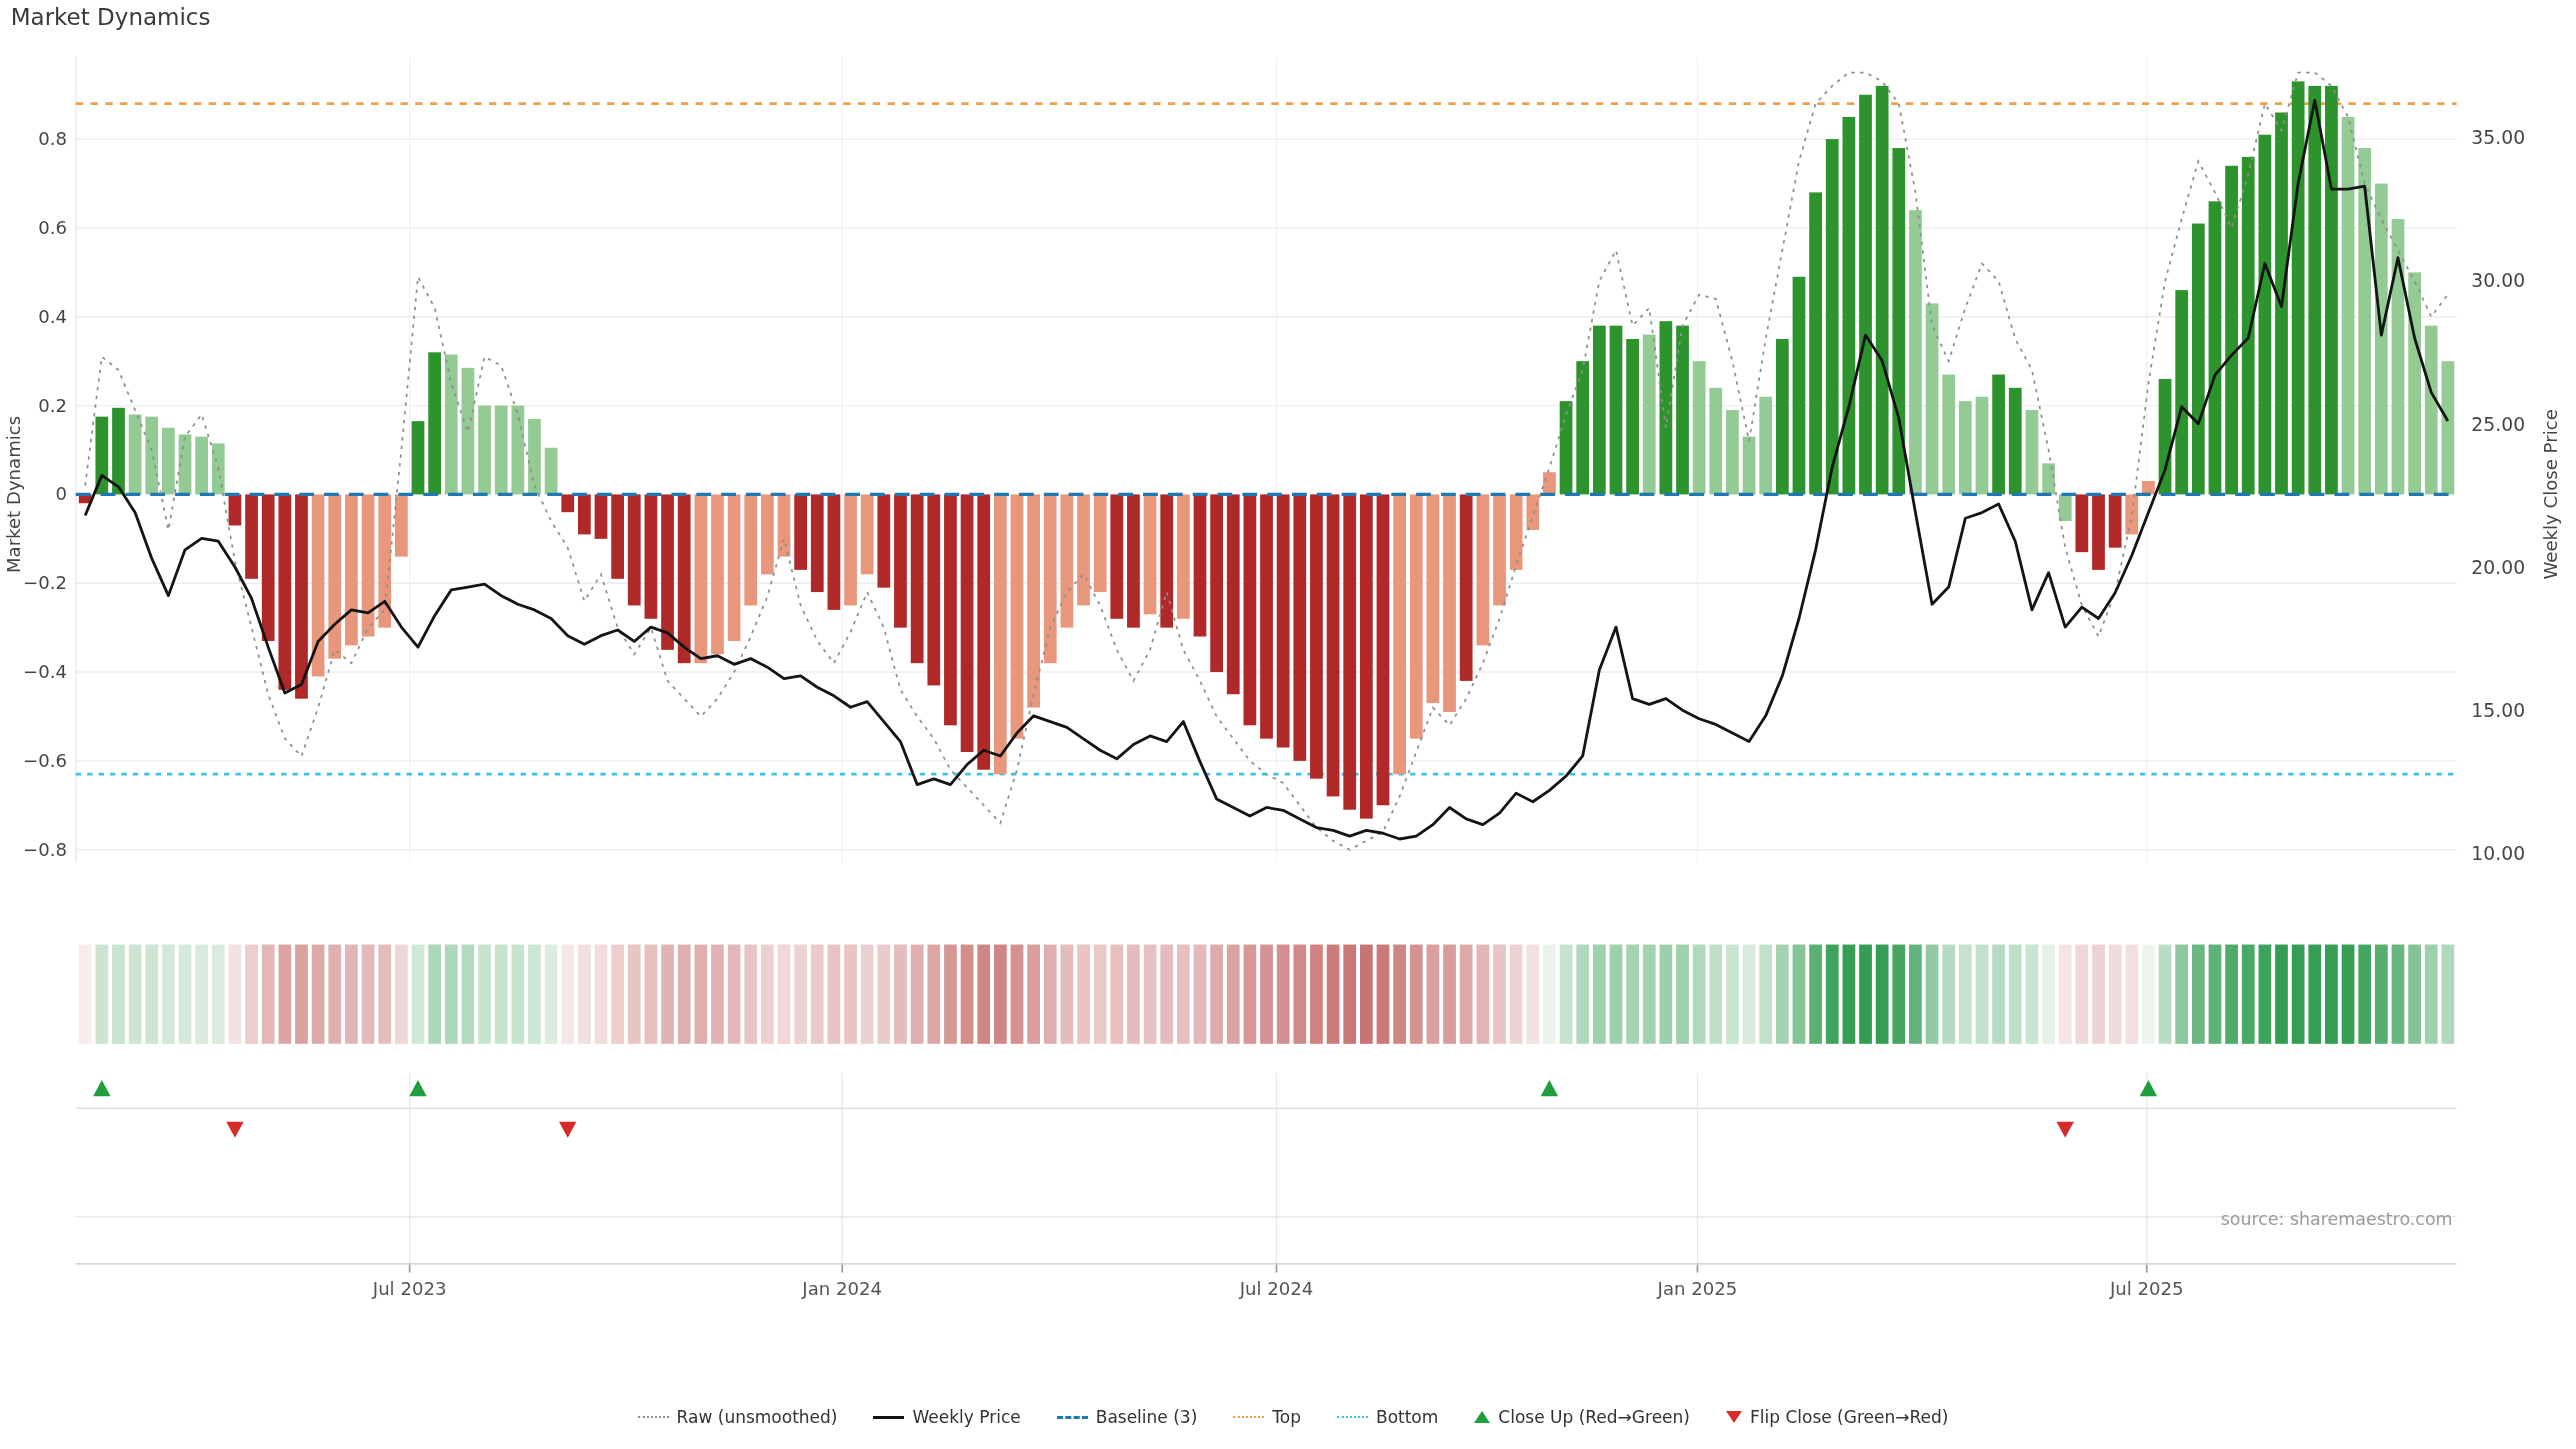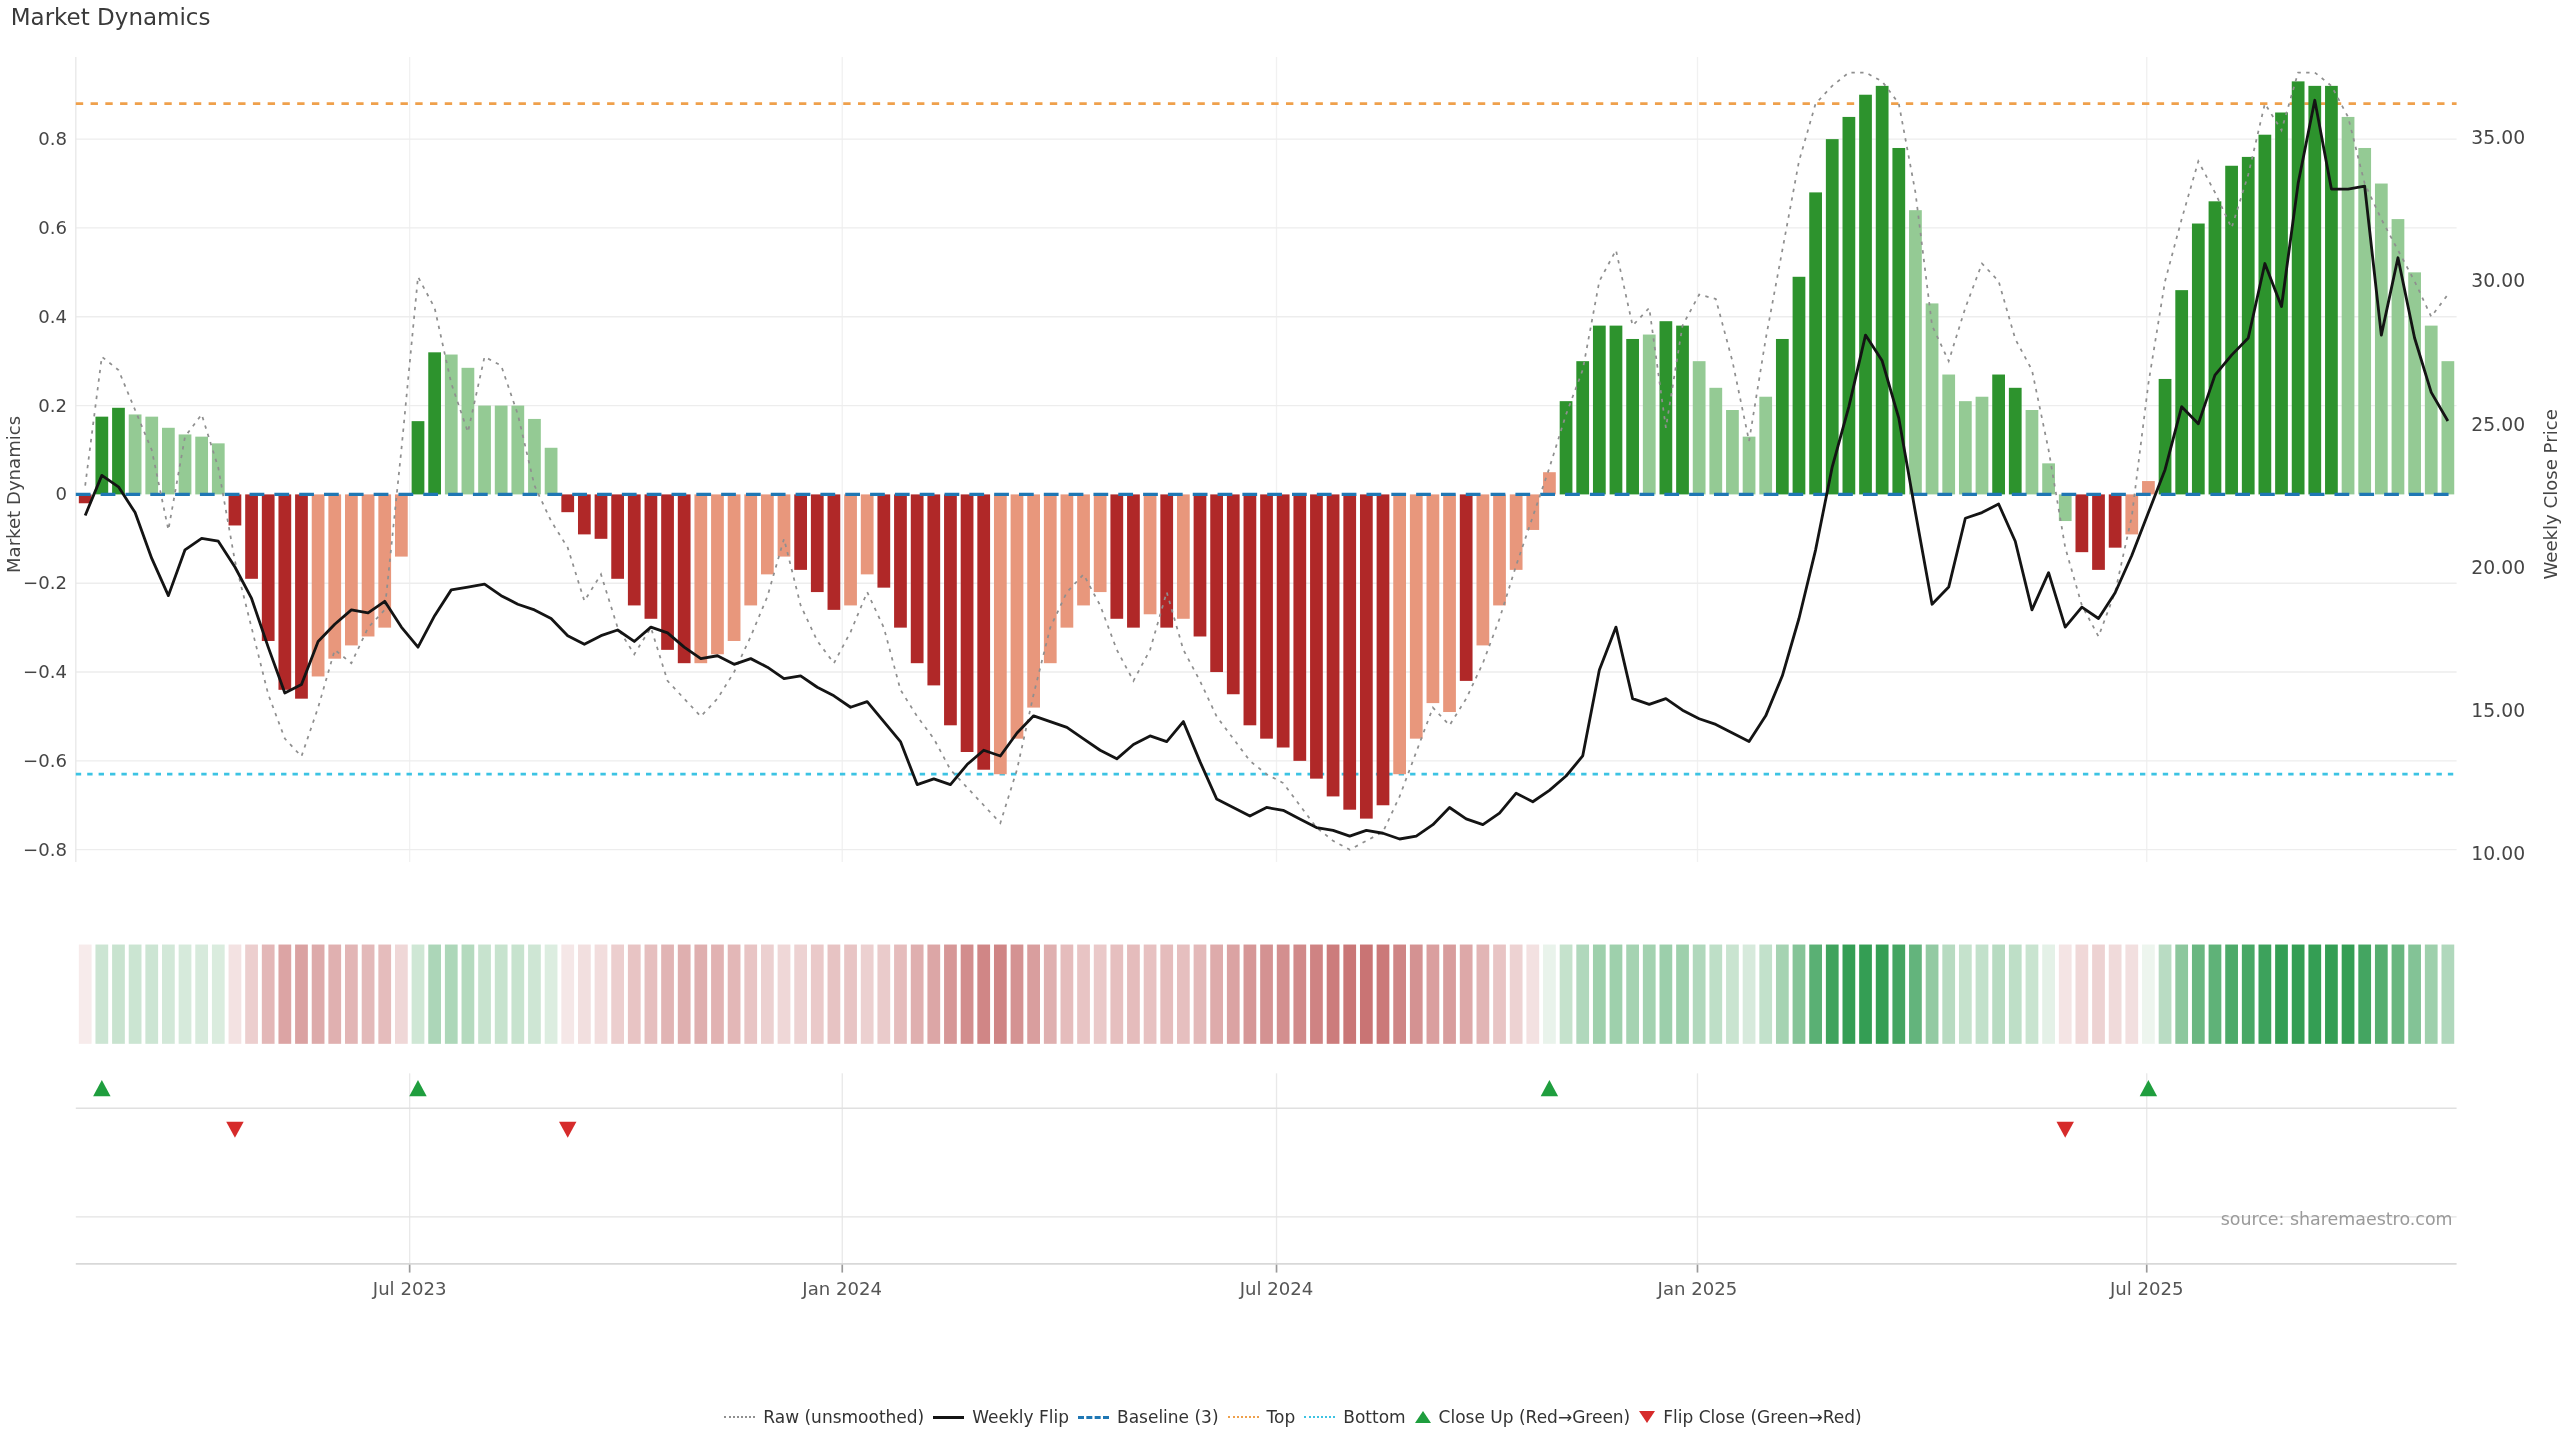--- a/index.html
+++ b/index.html
@@ -1,21 +1,21 @@
 <!DOCTYPE html>
 <html style="font-size:10.7px"><head>
 <meta charset="utf-8">
 <style>
   html,body{margin:0;padding:0;background:#ffffff;width:2576px;height:1449px;overflow:hidden;
     font-family:"DejaVu Sans","Liberation Sans",sans-serif;}
   .page{position:relative;width:2576px;height:1049px;background:#fff;}
   .title{position:absolute;left:10.7px;top:4px;font-size:23px;color:#3a3a3a;}
   #chart-svg-wrap{position:absolute;left:0;top:0;width:2576px;height:1449px;}
   .legend{position:absolute;left:0;right:0;top:1407px;display:flex;justify-content:center;
-    align-items:center;gap:9px;font-size:17px;color:#333;padding-left:10px;}
+    align-items:center;gap:36px;font-size:17px;color:#333;padding-left:10px;}
   .legend .item{display:flex;align-items:center;gap:8px;white-space:nowrap;}
   .sw{display:inline-block;width:31px;height:0;}
   .sw.solid{border-top:3.4px solid #141414;}
   .sw.dashed{border-top:3.4px dashed #1f77b4;}
   .sw.dotted{border-top:2.7px dotted #8f8f8f;}
   .tri{display:inline-block;width:0;height:0;}
   .tri.up{border-left:8px solid transparent;border-right:8px solid transparent;border-bottom:12.7px solid #1f9e3e;}
   .tri.down{border-left:8px solid transparent;border-right:8px solid transparent;border-top:12.7px solid #d62b2b;}
 </style>
 </head>
@@ -373,21 +373,21 @@
         <text x="3812" y="737" font-size="27" fill="#454545" text-anchor="middle" transform="rotate(-90 3812 737)">Weekly Close Price</text>
         <text x="3656" y="1826" font-size="26" fill="#9a9a9a" text-anchor="end">source: sharemaestro.com</text>
       </svg></div>
   <div class="legend" id="legend">
       <span class="item">
         <span class="sw dotted" style="border-top-color: rgb(143, 143, 143);"></span>
         <span>Raw (unsmoothed)</span>
       </span>
       <span class="item">
         <span class="sw solid" style="border-top-color: rgb(20, 20, 20);"></span>
-        <span>Weekly Flip</span>
+        <span>Weekly Price</span>
       </span>
       <span class="item">
         <span class="sw dashed" style="border-top-color: rgb(31, 119, 180);"></span>
         <span>Baseline (3)</span>
       </span>
       <span class="item">
         <span class="sw dotted" style="border-top-color: rgb(239, 160, 75);"></span>
         <span>Top</span>
       </span>
       <span class="item">

